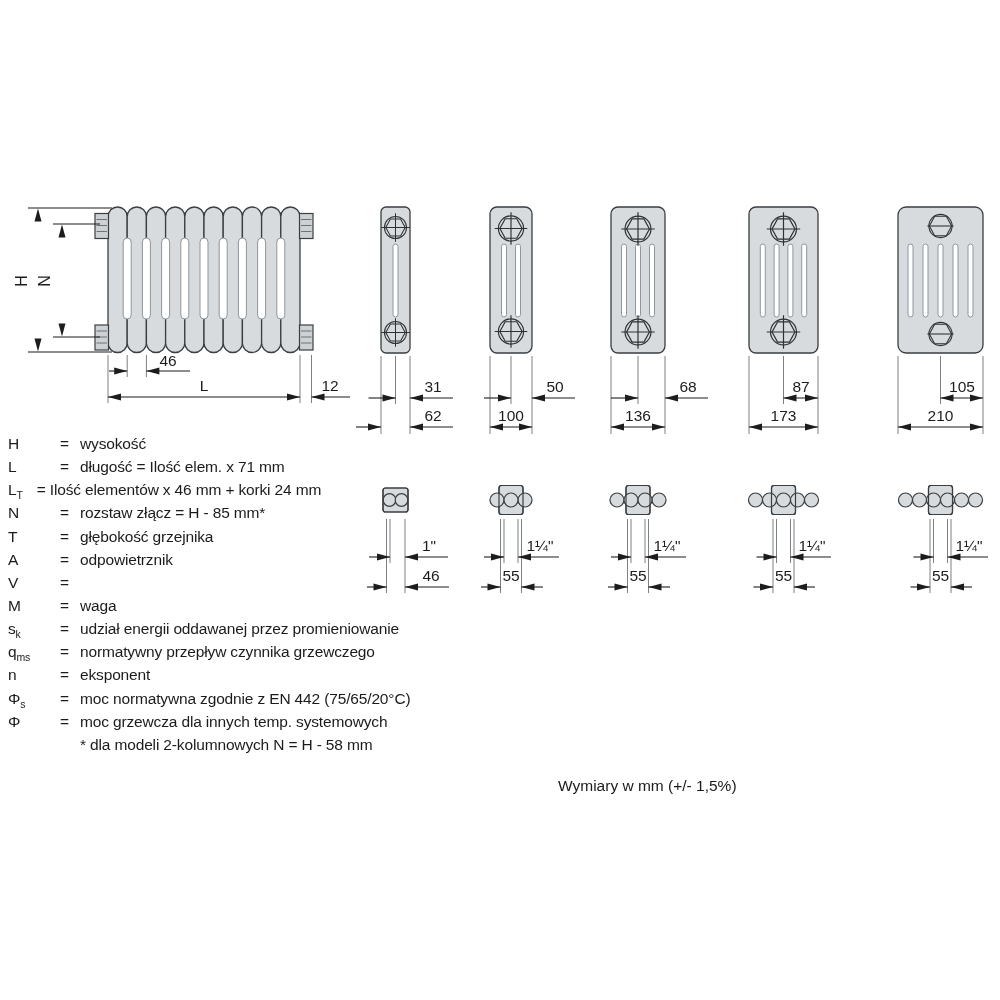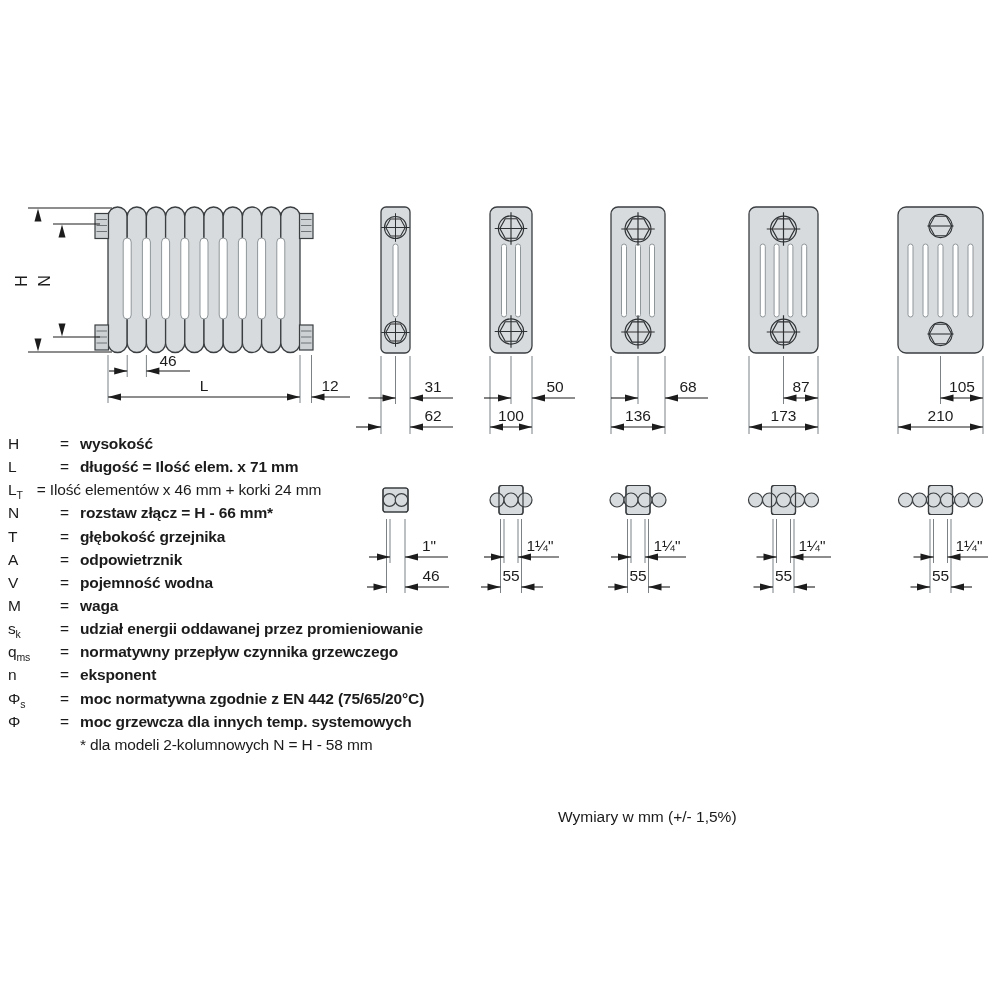--- a/index.html
+++ b/index.html
@@ -6,26 +6,26 @@
   .canvas{position:relative;width:1000px;height:1000px;background:#ffffff;overflow:hidden;
           font-family:"Liberation Sans",sans-serif;color:#1b1b1b;}
   svg{position:absolute;left:0;top:0;}
   svg text{font-family:"Liberation Sans",sans-serif;font-size:15.5px;fill:#1c1c1c;}
   svg text.rot{font-size:16px;}
   .legend{position:absolute;left:8px;top:432px;width:520px;}
   .lg-row{height:23.15px;line-height:23.15px;white-space:nowrap;font-size:15.5px;
           letter-spacing:-0.15px;display:flex;align-items:baseline;}
   .lg-sym{display:inline-block;width:52px;flex:none;}
   .lg-eq{display:inline-block;width:20px;flex:none;}
-  .lg-desc{flex:1;font-weight:bold;}
+  .lg-desc{flex:1;}
   .lg-row.plain{display:block;}
   .lg-row.indent{display:block;padding-left:72px;}
   .lg-rest{margin-left:14px;}
   sub{font-size:10.5px;}
-  .footer-note{position:absolute;left:558px;top:808px;font-size:15.5px;white-space:nowrap;}
+  .footer-note{position:absolute;left:558px;top:777px;font-size:15.5px;white-space:nowrap;}
 </style>
 </head>
 <body>
 
 <div class="canvas">
 
 <svg width="1000" height="1000" viewBox="0 0 1000 1000">
   <defs>
     <path id="aR" d="M0 0 L-13 -3.5 L-13 3.5 Z"></path>
     <path id="aL" d="M0 0 L13 -3.5 L13 3.5 Z"></path>
@@ -427,36 +427,35 @@
       <span class="lg-sym">L</span>
         <span class="lg-eq">=</span>
         <span class="lg-desc">długość = Ilość elem. x 71 mm</span>
     </div>
     <div class="lg-row plain">
       <span><span>L</span><sub>T</sub></span><span class="lg-rest">= Ilość elementów x 46 mm + korki 24 mm</span>
     </div>
     <div class="lg-row">
       <span class="lg-sym">N</span>
         <span class="lg-eq">=</span>
-        <span class="lg-desc">rozstaw złącz = H - 66 mm*</span>
+        <span class="lg-desc">rozstaw złącz = H - 85 mm*</span>
     </div>
     <div class="lg-row">
       <span class="lg-sym">T</span>
         <span class="lg-eq">=</span>
         <span class="lg-desc">głębokość grzejnika</span>
     </div>
     <div class="lg-row">
       <span class="lg-sym">A</span>
         <span class="lg-eq">=</span>
         <span class="lg-desc">odpowietrznik</span>
     </div>
     <div class="lg-row">
       <span class="lg-sym">V</span>
         <span class="lg-eq">=</span>
-        <span class="lg-desc">pojemność wodna</span>
     </div>
     <div class="lg-row">
       <span class="lg-sym">M</span>
         <span class="lg-eq">=</span>
         <span class="lg-desc">waga</span>
     </div>
     <div class="lg-row">
       <span class="lg-sym"><span>s</span><sub>k</sub></span>
         <span class="lg-eq">=</span>
         <span class="lg-desc">udział energii oddawanej przez promieniowanie</span>

